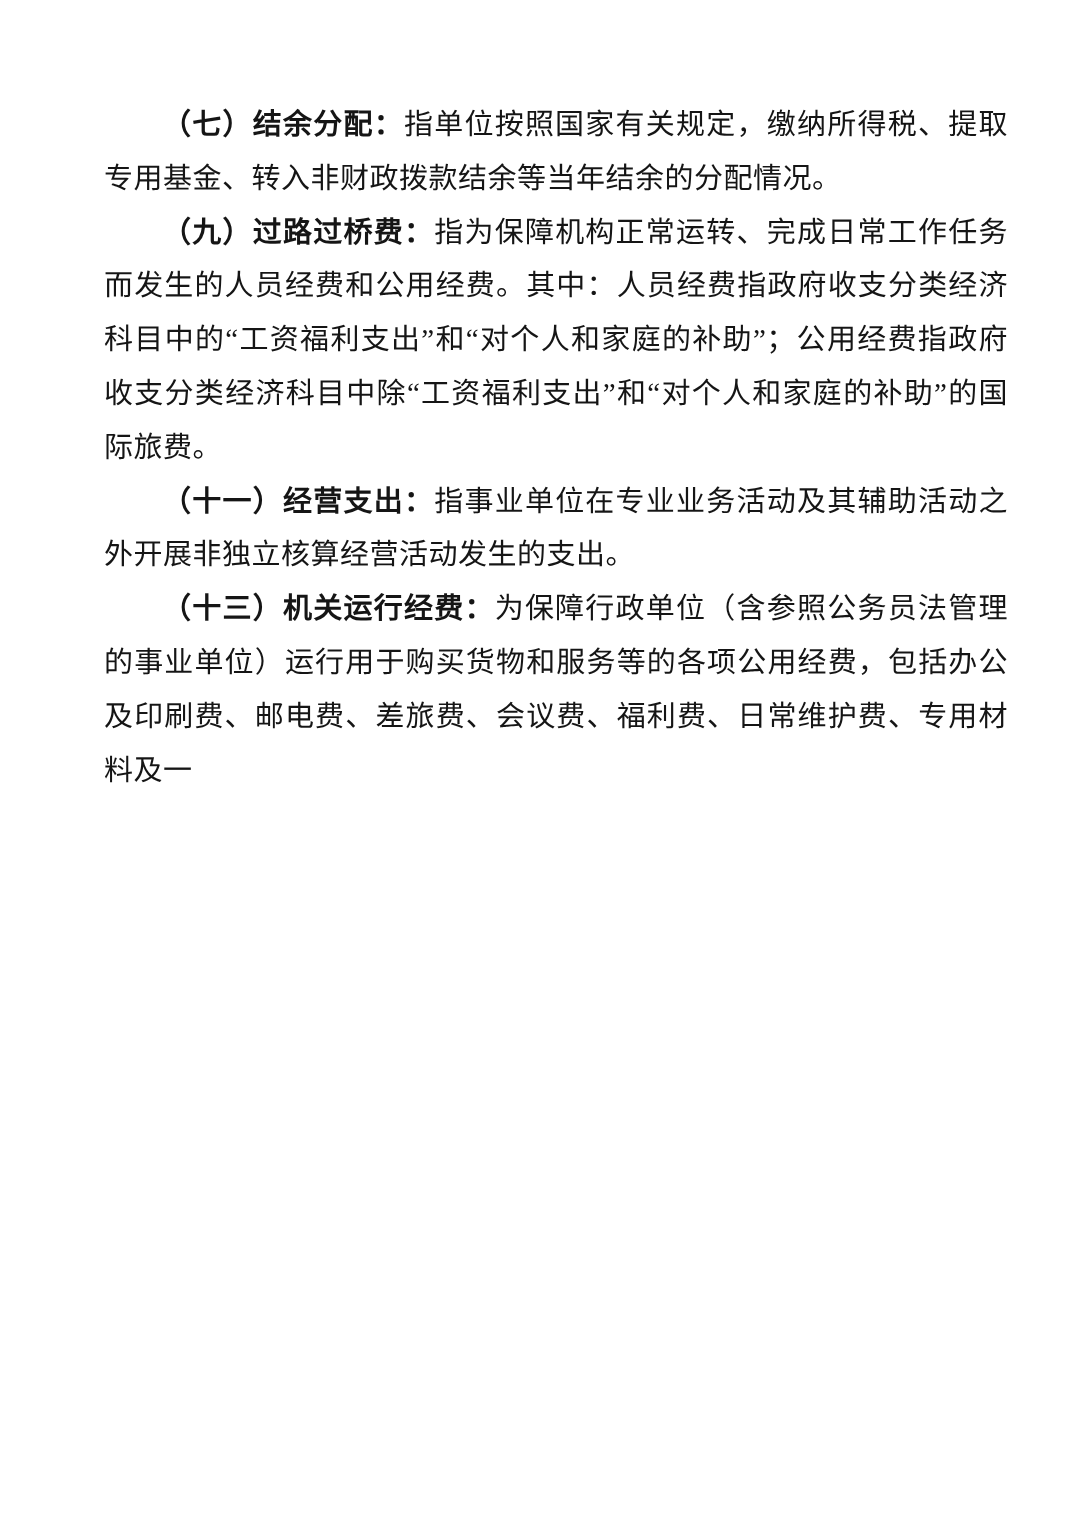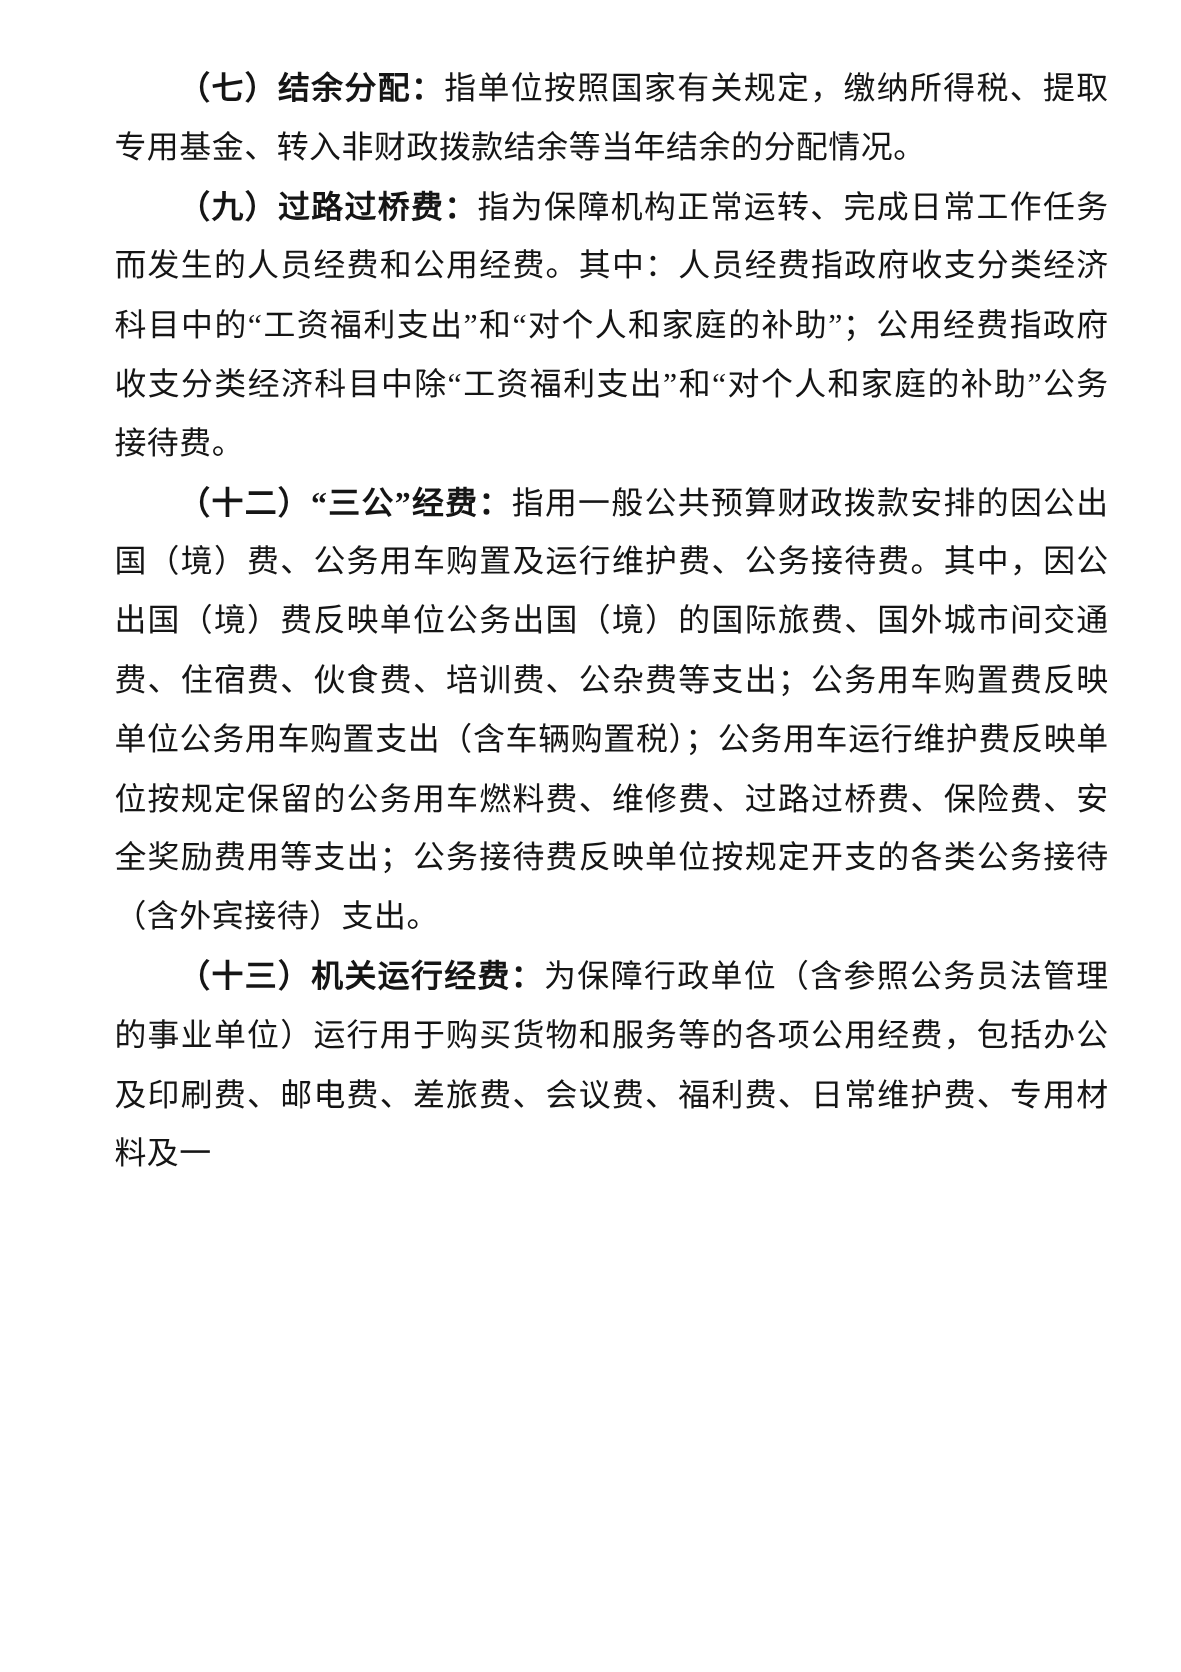--- a/index.html
+++ b/index.html
@@ -6,21 +6,21 @@
     margin: 0;
     padding: 0;
     background: #ffffff;
   }
   .page {
     position: relative;
     width: 1074px;
     height: 1520px;
     box-sizing: border-box;
     background: #ffffff;
-    padding: 55px 66px 0 104px;
+    padding: 98px 66px 0 104px;
     font-family: "Liberation Serif", "DejaVu Serif", serif;
     font-size: 29px;
     line-height: 53.8px;
     color: #151515;
     overflow: hidden;
   }
   .para {
     margin: 0;
     padding: 0;
     text-indent: 2em;
@@ -32,21 +32,21 @@
   }
 </style>
 </head>
 <body>
 
 <div class="page">
 
   <p class="para"><span class="term">（七）结余分配：</span><span>指单位按照国家有关规定，缴纳所得税、提取专用基金、转入非财政拨款结余等当年结余的分配情况。</span></p>
 
 
-  <p class="para"><span class="term">（九）过路过桥费：</span><span>指为保障机构正常运转、完成日常工作任务而发生的人员经费和公用经费。其中：人员经费指政府收支分类经济科目中的“工资福利支出”和“对个人和家庭的补助”；公用经费指政府收支分类经济科目中除“工资福利支出”和“对个人和家庭的补助”公务接待费。</span></p>
+  <p class="para"><span class="term">（九）过路过桥费：</span><span>指为保障机构正常运转、完成日常工作任务而发生的人员经费和公用经费。其中：人员经费指政府收支分类经济科目中的“工资福利支出”和“对个人和家庭的补助”；公用经费指政府收支分类经济科目中除“工资福利支出”和“对个人和家庭的补助”的国际旅费。</span></p>
 
 
+  <p class="para"><span class="term">（十一）经营支出：</span><span>指事业单位在专业业务活动及其辅助活动之外开展非独立核算经营活动发生的支出。</span></p>
 
-  <p class="para"><span class="term">（十二）“三公”经费：</span><span>指用一般公共预算财政拨款安排的因公出国（境）费、公务用车购置及运行维护费、公务接待费。其中，因公出国（境）费反映单位公务出国（境）的国际旅费、国外城市间交通费、住宿费、伙食费、培训费、公杂费等支出；公务用车购置费反映单位公务用车购置支出（含车辆购置税）；公务用车运行维护费反映单位按规定保留的公务用车燃料费、维修费、过路过桥费、保险费、安全奖励费用等支出；公务接待费反映单位按规定开支的各类公务接待（含外宾接待）支出。</span></p>
 
   <p class="para"><span class="term">（十三）机关运行经费：</span><span>为保障行政单位（含参照公务员法管理的事业单位）运行用于购买货物和服务等的各项公用经费，包括办公及印刷费、邮电费、差旅费、会议费、福利费、日常维护费、专用材料及一</span></p>
 
 </div>
 
 </body></html>

